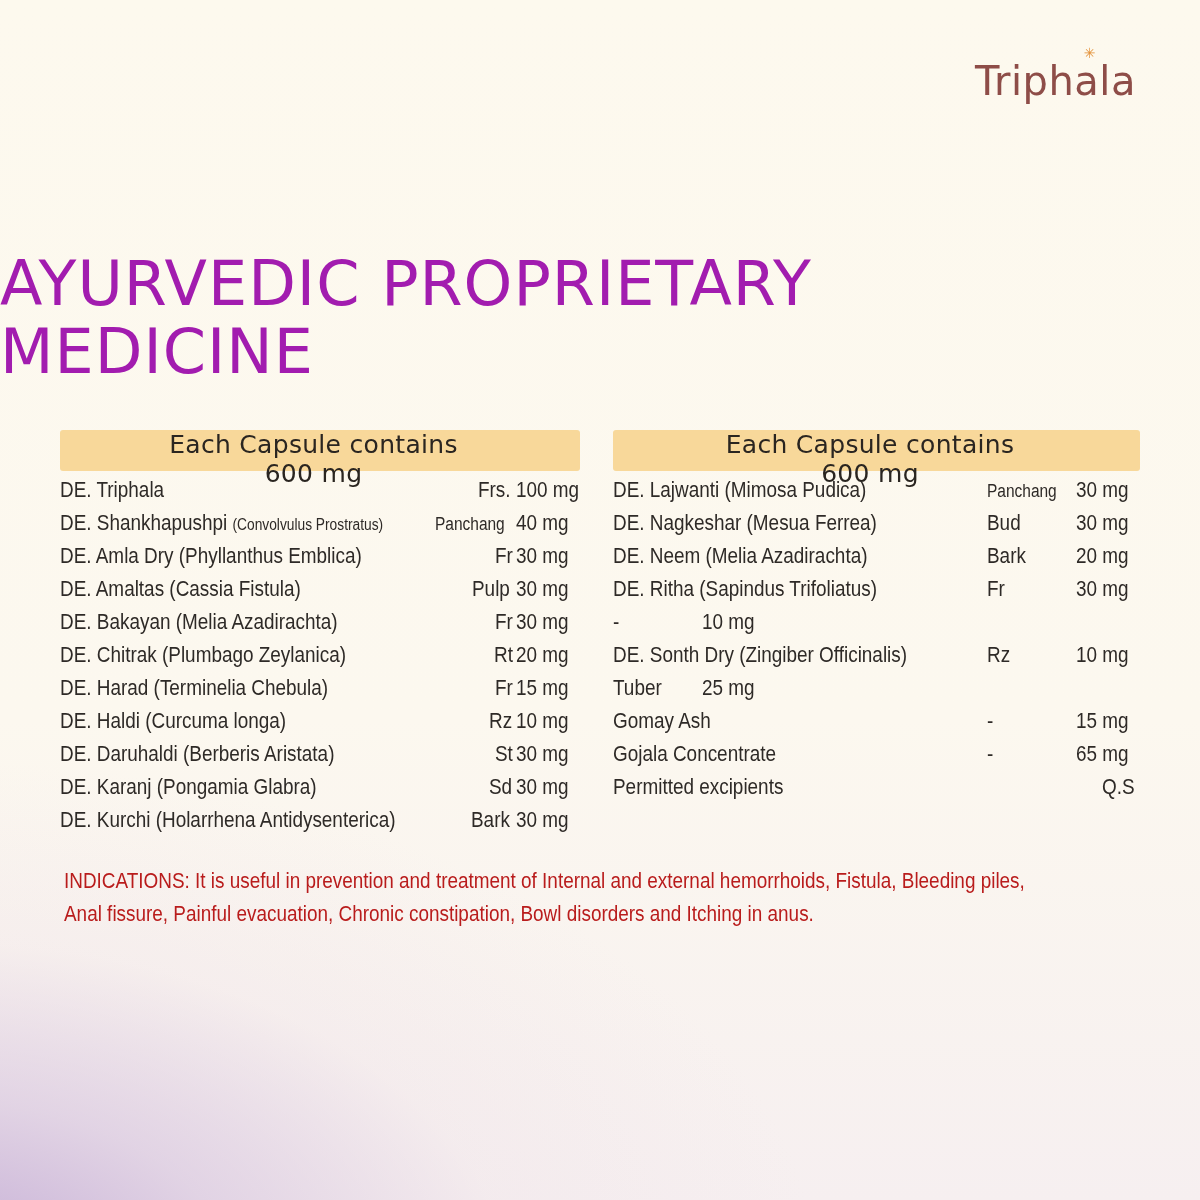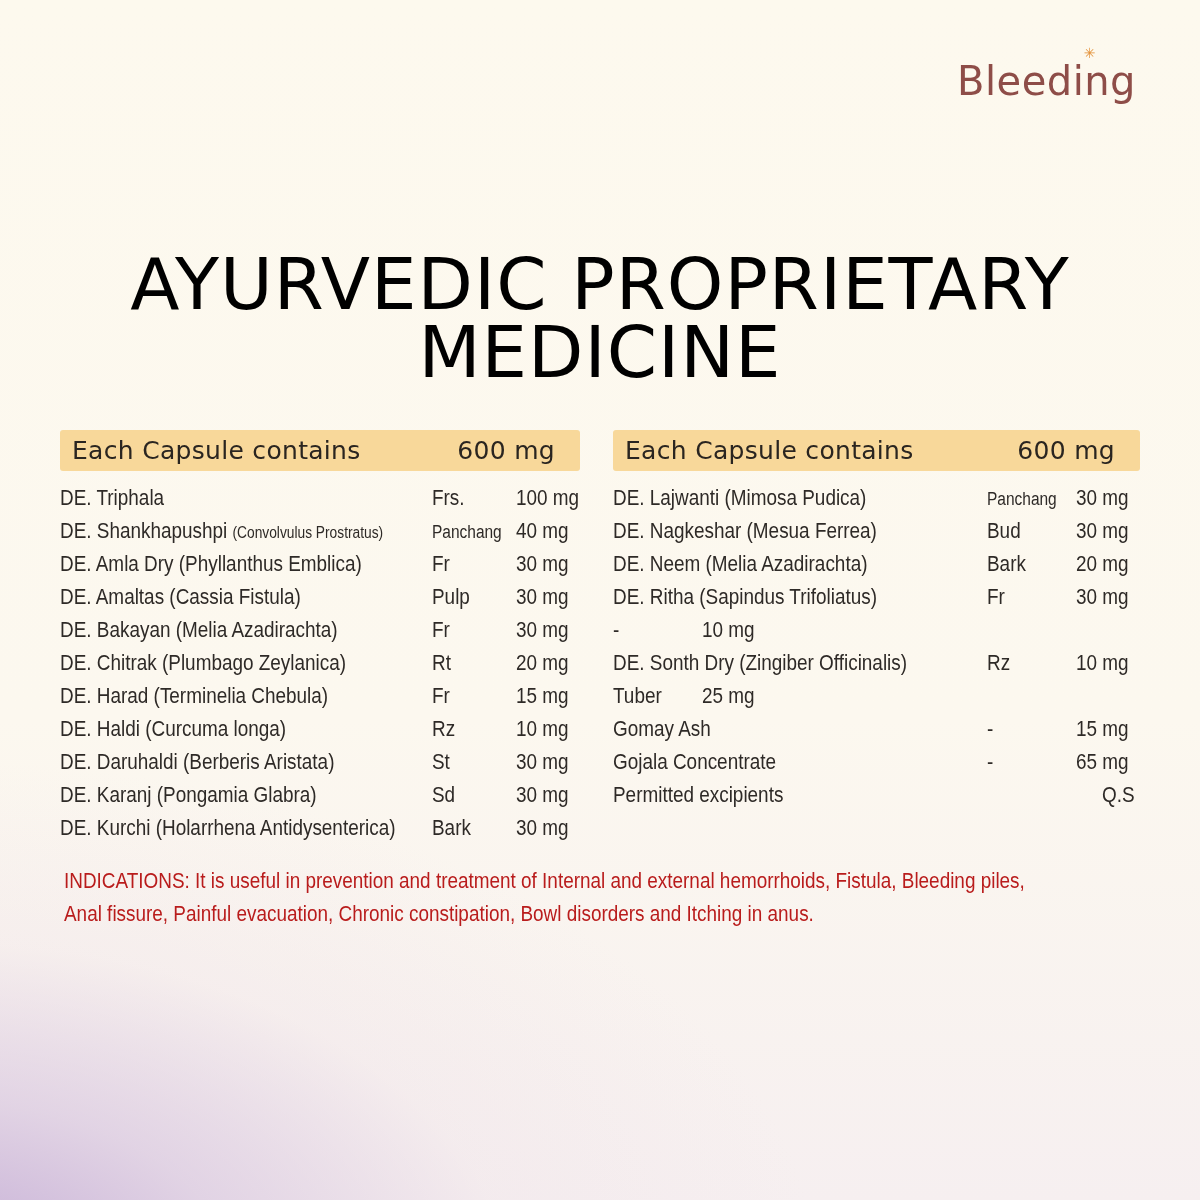--- a/index.html
+++ b/index.html
@@ -28,61 +28,61 @@
       right: 40px;
       font-size: 14px;
       color: #e3923a;
       line-height: 1;
     }
     .title {
       position: absolute;
       top: 250px;
       left: 0;
       width: 1200px;
-      text-align: center;
       font-family: "DejaVu Sans", sans-serif;
-      font-size: 72px;
+      font-size: 62px;
       line-height: 68px;
       font-weight: 500;
-      color: #000000;
+      color: #a21caf;
       letter-spacing: 1px;
     }
     .table {
       position: absolute;
       top: 430px;
     }
     .table.left { left: 60px; width: 520px; }
     .table.right { left: 613px; width: 527px; }
     .table-header {
       height: 41px;
       background: #f8d89a;
       border-radius: 3px;
       display: flex;
       align-items: center;
       justify-content: space-between;
       padding: 0 25px 0 12px;
       font-family: "DejaVu Sans", sans-serif;
       font-size: 25px;
       color: #2a2520;
       letter-spacing: 0.3px;
-    }
-    .rows { margin-top: 10px; }
+      flex-direction: column;
+    }
+    .rows { margin-top: 2px; }
     .row {
       display: flex;
       align-items: center;
       height: 33px;
       font-family: "Liberation Sans", sans-serif;
       font-size: 22px;
       color: #2e2a27;
       transform-origin: left center;
       white-space: nowrap;
     }
     .row .sci-small { font-size: 16px; }
     .table.left .col-name { width: 372px; }
-    .table.left .col-part { width: 84px; }
+    .table.left .col-part { width: 84px; text-align: right; }
     .table.left .col-qty  { width: 64px; }
     .table.right .col-name { width: 374px; }
     .table.right .col-part { width: 89px; }
     .table.right .col-qty  { width: 64px; }
     .cell { display: inline-block; overflow: visible; }
     .cell-inner { display: inline-block; transform: scaleX(0.86); transform-origin: left center; }
     .part-small { font-size: 18px; }
     .qty-center { text-align: right; }
     .indications {
       position: absolute;
@@ -99,21 +99,21 @@
       display: inline-block;
       transform: scaleX(0.86);
       transform-origin: left top;
       width: 1280px;
     }
   </style>
 </head>
 <body>
 
 <div class="brand">
-  <span>Bleeding</span>
+  <span>Triphala</span>
   <span class="brand-star">✳</span>
 </div>
 
 <div class="title">
   <div>AYURVEDIC PROPRIETARY</div>
   <div>MEDICINE</div>
 </div>
 
 <div class="table left">
   <div class="table-header">

